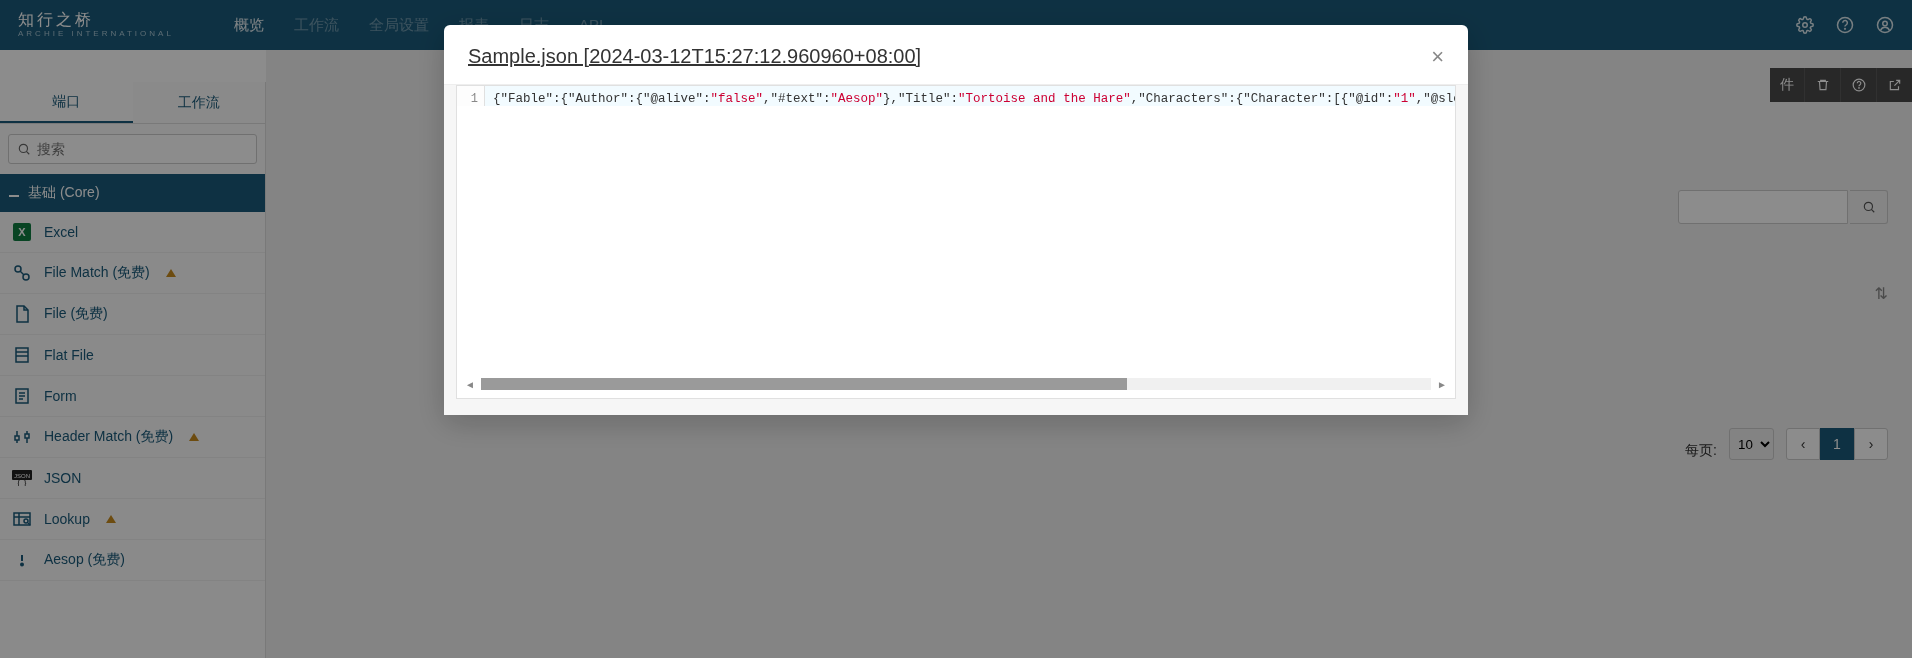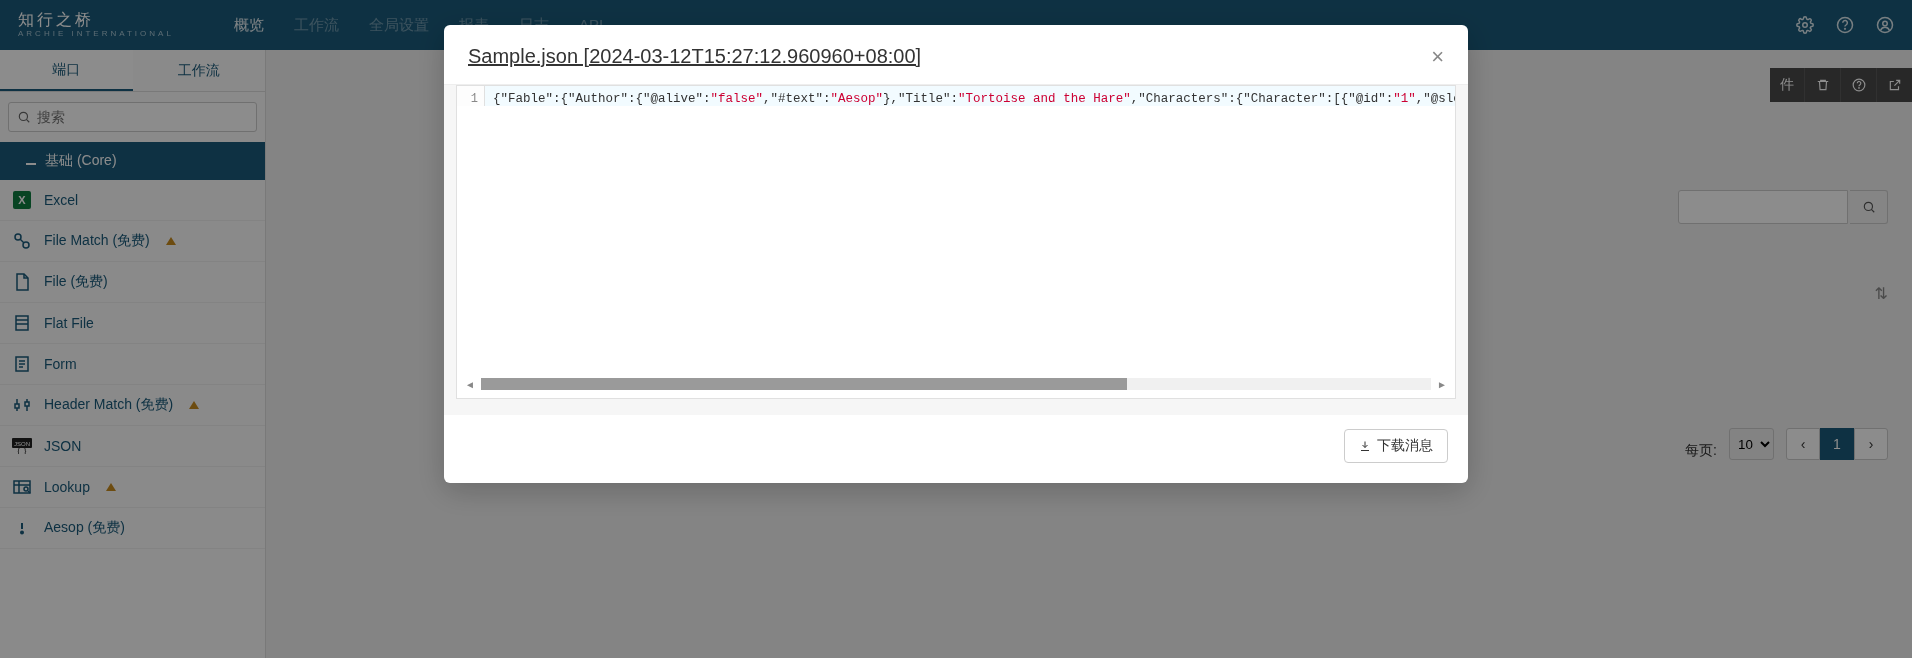--- a/index.html
+++ b/index.html
@@ -8,29 +8,29 @@
 .topnav { height: 50px; background: #1a5a7a; display: flex; align-items: center; padding: 0 18px; color: #fff; position: relative; }
 .brand { display: flex; flex-direction: column; line-height: 1; margin-right: 60px; }
 .brand-ch { font-size: 16px; font-weight: 400; letter-spacing: 3px; }
 .brand-en { font-size: 8px; letter-spacing: 3px; color: #a7c4d2; margin-top: 2px; }
 .navlinks { display: flex; gap: 30px; }
 .navlinks span { color: #e8eff3; cursor: pointer; font-size: 15px; }
 .nav-right { margin-left: auto; display: flex; gap: 22px; align-items: center; }
 .nav-right .ico { width: 18px; height: 18px; color: #dbe7ed; cursor: pointer; }
 
 .body-row { display: flex; height: calc(100vh - 50px); }
-.sidebar { width: 266px; background: #fbfbfb; border-right: 1px solid #ddd; display: flex; flex-direction: column; position: relative; }
+.sidebar { width: 266px; background: #fbfbfb; border-right: 1px solid #ddd; display: flex; flex-direction: column; position: relative; margin-top: 32px; }
 .tabs { display: flex; height: 42px; border-bottom: 1px solid #ddd; }
 .tabs .tab { flex: 1; display: flex; align-items: center; justify-content: center; cursor: pointer; color: #1a5a7a; font-size: 14px; }
 .tabs .tab.active { background: #fff; border-bottom: 2px solid #1a5a7a; }
 .search-wrap { padding: 10px 8px; }
 .search-box { width: 100%; display: flex; align-items: center; border: 1px solid #ccc; border-radius: 3px; background: #fff; padding: 6px 8px; }
 .search-box input { border: none; outline: none; flex: 1; font-size: 14px; }
 .search-ico { width: 14px; height: 14px; color: #666; margin-right: 6px; }
-.cat-head { background: #1a5a7a; color: #fff; padding: 10px 25px; font-size: 14px; display: flex; align-items: flex-end; gap: 8px; }
+.cat-head { background: #1a5a7a; color: #fff; padding: 10px 8px; font-size: 14px; display: flex; align-items: flex-end; gap: 8px; }
 .item { display: flex; align-items: center; padding: 11px 12px; gap: 12px; color: #1a5a7a; cursor: pointer; border-bottom: 1px solid #eee; }
 .item .item-ico { width: 20px; height: 18px; display: flex; align-items: center; justify-content: center; }
 .item .badge-warn { width: 0; height: 0; border-left: 5px solid transparent; border-right: 5px solid transparent; border-bottom: 8px solid #c78a1e; margin-left: 4px; }
 
 .main { flex: 1; background: #f0f0f0; position: relative; }
 .right-toolbar { position: absolute; right: 0; top: 18px; background: #4a4a4a; display: flex; gap: 0; }
 .right-toolbar .tb { width: 36px; height: 34px; display: flex; align-items: center; justify-content: center; color: #fff; cursor: pointer; border-left: 1px solid #5a5a5a; }
 
 .content-right { position: absolute; right: 24px; top: 140px; display: flex; align-items: center; gap: 2px; }
 .content-right input { height: 34px; width: 170px; border: 1px solid #ccc; border-radius: 3px 0 0 3px; padding: 0 8px; }
@@ -271,22 +271,14 @@
         <div class="code-spacer"></div>
         <div class="hbar-wrap">
           <span class="arrow">◄</span>
           <div class="hbar-track">
               <div class="hbar-thumb"></div>
             </div>
           <span class="arrow">►</span>
         </div>
       </div>
     </div>
-    <div class="modal-foot">
-      <div class="dl-btn">
-        <svg width="12" height="12" viewBox="0 0 24 24" fill="none" stroke="#333" stroke-width="2">
-            <path d="M12 3v12m-5-5 5 5 5-5M4 21h16"></path>
-          </svg>
-        <span>下载消息</span>
-      </div>
-    </div>
   </div>
 </div>
 
 </body></html>

